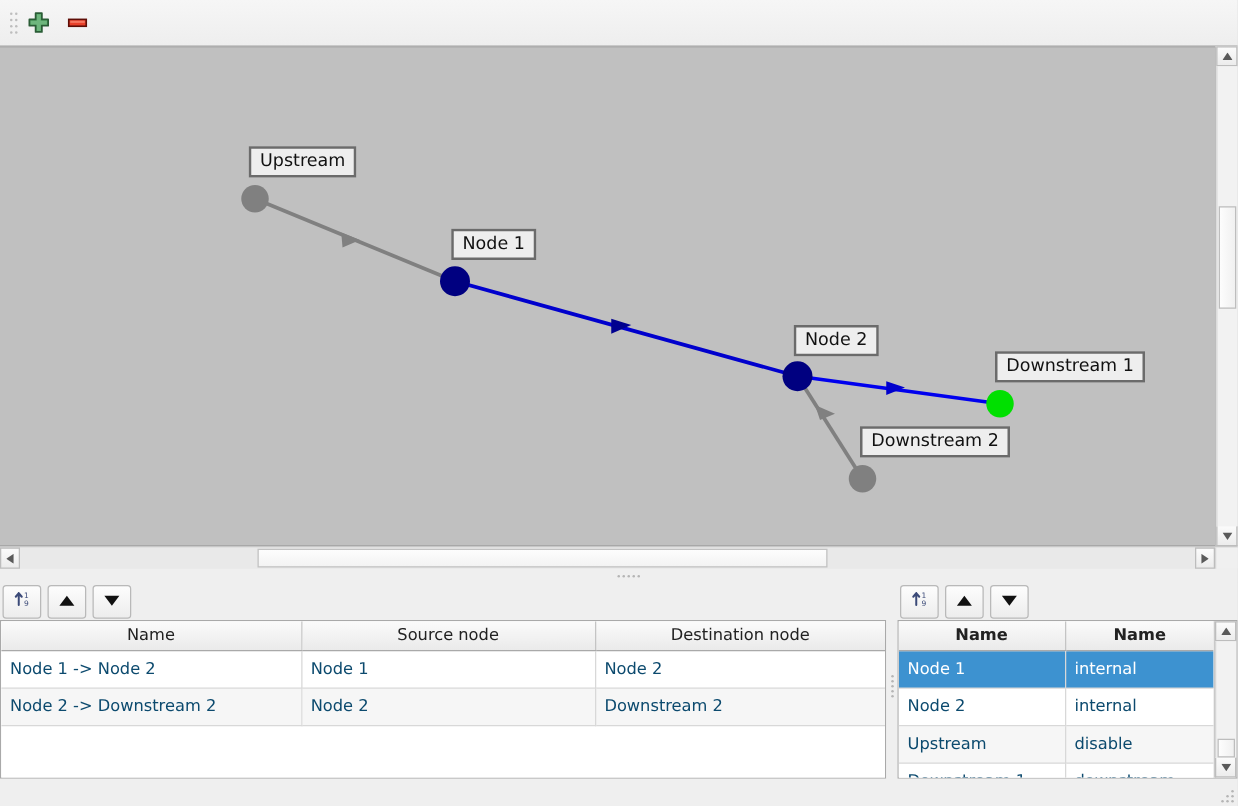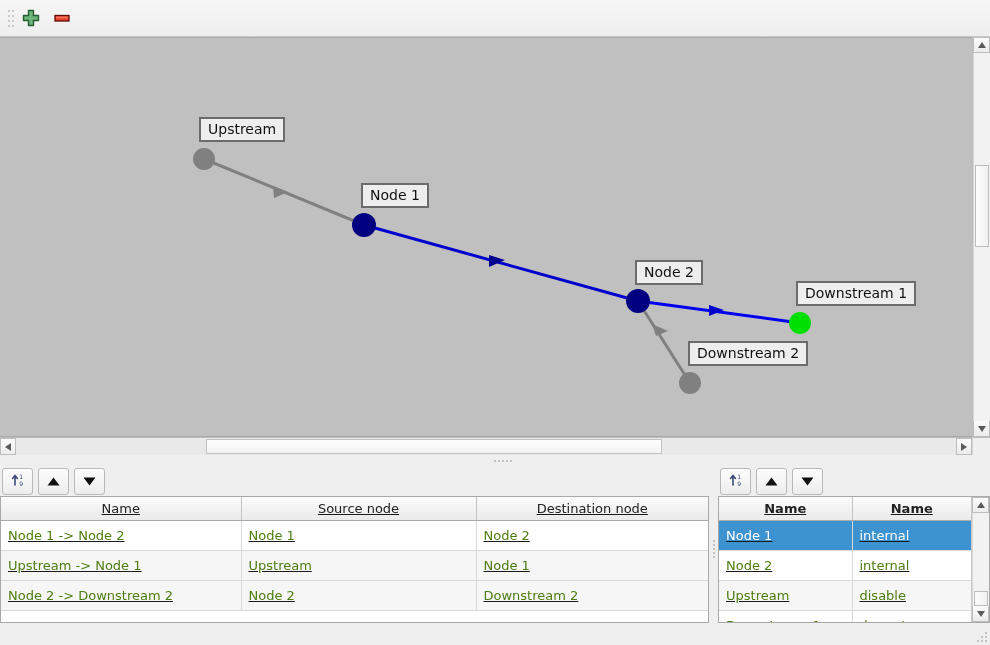--- a/index.html
+++ b/index.html
@@ -59,21 +59,21 @@
   .corner{width:17px;flex:0 0 17px;background:#f0f0f0;border-left:1px solid #d6d6d6;}
 
   
   .hsplit{height:11px;flex:0 0 11px;background:#efefef;display:flex;align-items:center;
           justify-content:center;cursor:row-resize;}
   .hsplit i{display:block;width:2px;height:2px;background:#b5b5b5;border-radius:1px;
             box-shadow:4px 0 0 #b5b5b5,8px 0 0 #b5b5b5,12px 0 0 #b5b5b5,16px 0 0 #b5b5b5;}
 
   
   .bottom{flex:1 1 auto;display:flex;min-height:0;background:#efefef;}
-  .panel{display:flex;flex-direction:column;min-width:0;text-decoration:underline;}
+  .panel{display:flex;flex-direction:column;min-width:0;}
   .panel.left{flex:0 0 709px;}
   .vsplit{flex:0 0 9px;display:flex;align-items:center;justify-content:center;
           background:#efefef;cursor:col-resize;}
   .vsplit i{display:block;width:2px;height:2px;background:#b5b5b5;border-radius:1px;
             box-shadow:0 4px 0 #b5b5b5,0 8px 0 #b5b5b5,0 12px 0 #b5b5b5,0 -4px 0 #b5b5b5;}
   .panel.right{flex:1 1 auto;}
 
   .ptools{height:30px;flex:0 0 30px;display:flex;align-items:center;gap:5px;
           padding:2px 0 2px 2px;box-sizing:border-box;}
   .pbtn{width:29px;height:25px;background:linear-gradient(#fdfdfd,#ededed);
@@ -87,21 +87,21 @@
   table{border-collapse:collapse;width:100%;table-layout:fixed;}
   thead th{
     height:23px;font-size:13px;font-weight:normal;color:#222;
     background:linear-gradient(#fbfbfb,#eaeaea);
     border-right:1px solid #c4c4c4;border-bottom:1px solid #a9a9a9;
     text-align:center;padding:0 4px;overflow:hidden;white-space:nowrap;
   }
   thead th:last-child{border-right:none;text-align:center;}
   .rtbl thead th{font-weight:bold;}
   tbody td{
-    height:29px;font-size:13px;color:#4d7c0f;padding:0 7px;
+    height:29px;font-size:13px;color:#0c4a6e;padding:0 7px;
     border-right:1px solid #d8d8d8;border-bottom:1px solid #d8d8d8;
     white-space:nowrap;overflow:hidden;text-overflow:ellipsis;
   }
   tbody td:last-child{border-right:none;}
   tbody tr.odd td{background:#ffffff;}
   tbody tr.even td{background:#f6f6f6;}
   tbody tr.sel td{background:#3d92d0;color:#ffffff;}
 
   .tbl-vsb{width:17px;flex:0 0 17px;background:#f0f0f0;border-left:1px solid #c9c9c9;
            display:flex;flex-direction:column;}
@@ -260,25 +260,20 @@
                 <th>Destination node</th>
               </tr>
             </thead>
             <tbody>
               <tr class="odd">
                 <td>Node 1 -&gt; Node 2</td>
                 <td>Node 1</td>
                 <td>Node 2</td>
               </tr>
               <tr class="even">
-                <td>Upstream -&gt; Node 1</td>
-                <td>Upstream</td>
-                <td>Node 1</td>
-              </tr>
-              <tr class="even">
                 <td>Node 2 -&gt; Downstream 2</td>
                 <td>Node 2</td>
                 <td>Downstream 2</td>
               </tr>
 
             </tbody>
           </table>
         </div>
       </div>
     </div>

